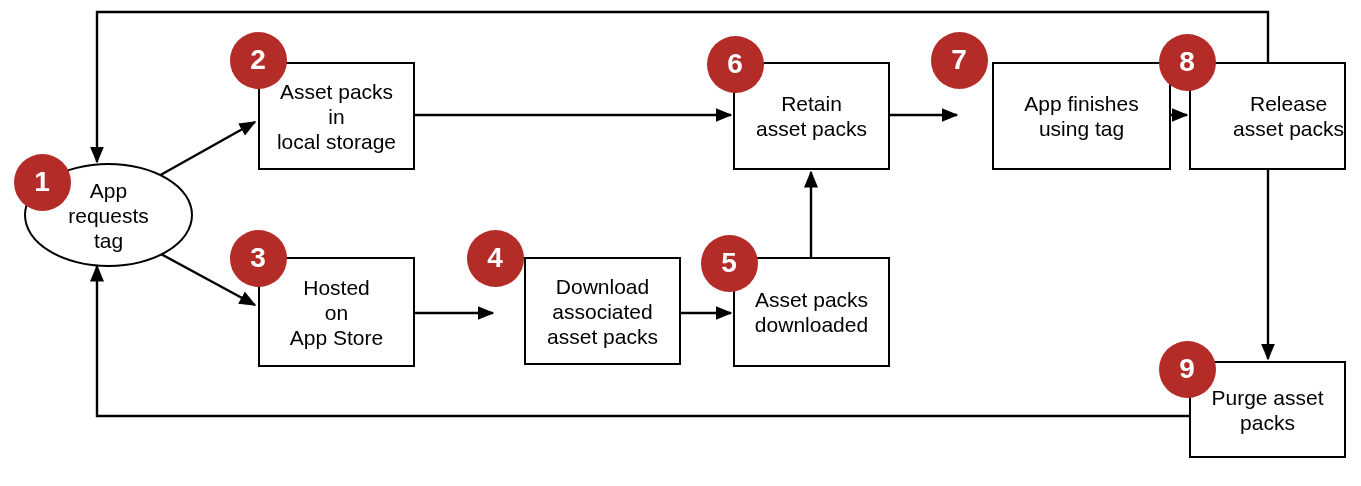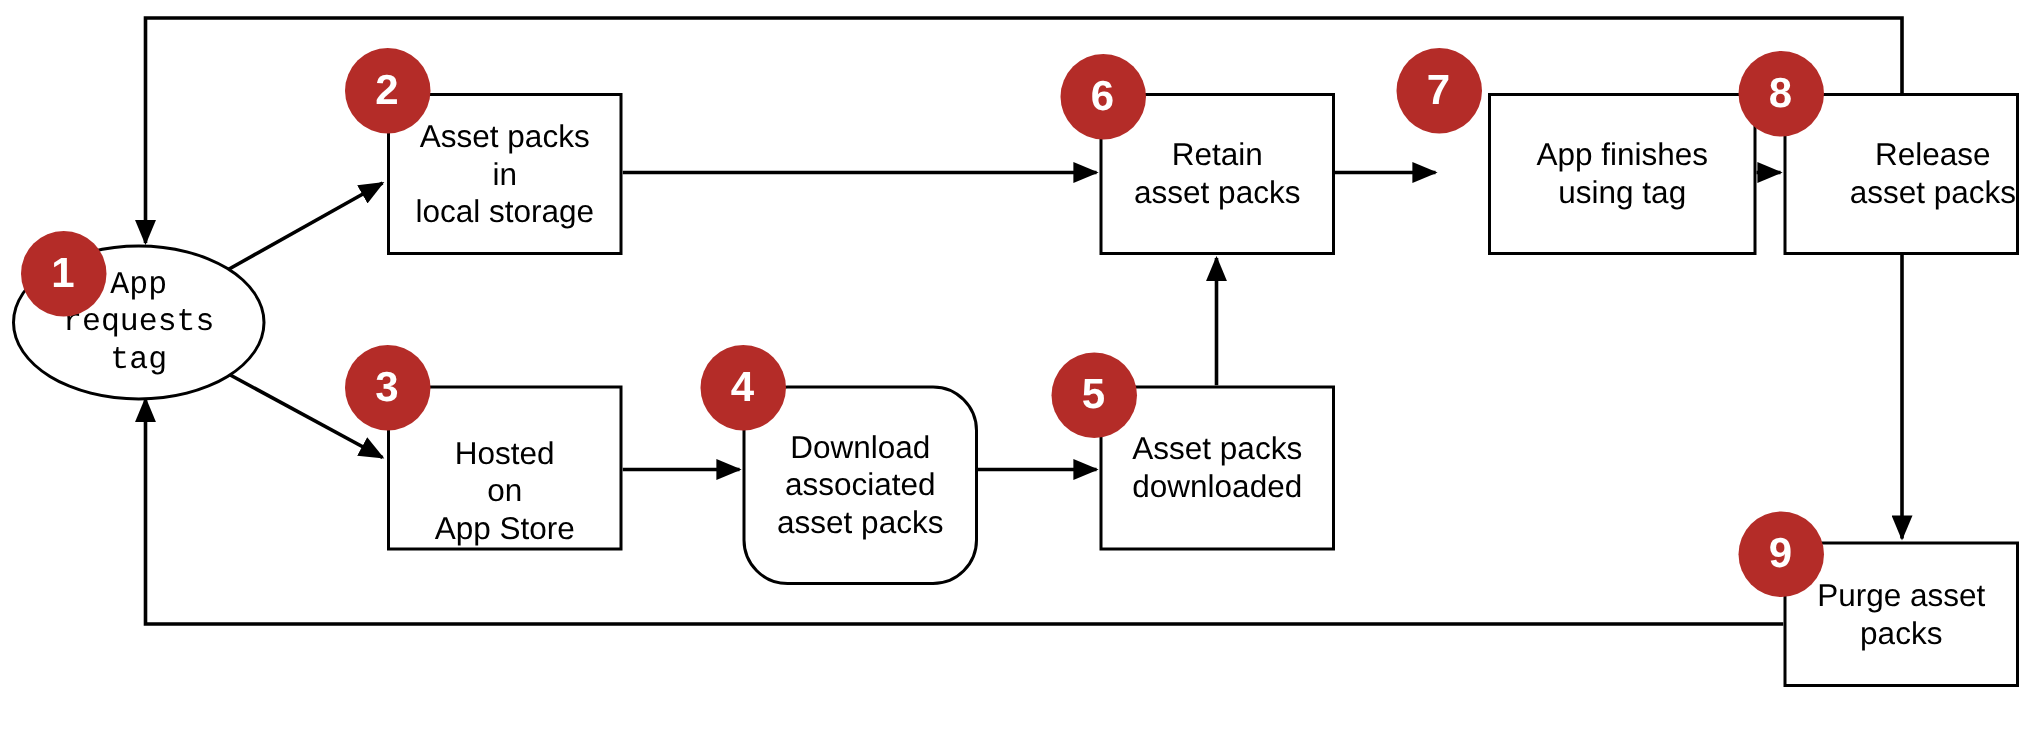--- a/index.html
+++ b/index.html
@@ -82,39 +82,39 @@
       <polyline points="415,115 731,115" marker-end="url(#arrow)"></polyline>
       <polyline points="415,313 493,313" marker-end="url(#arrow)"></polyline>
       <polyline points="652,313 731,313" marker-end="url(#arrow)"></polyline>
       <polyline points="811,257 811,172" marker-end="url(#arrow)"></polyline>
       <polyline points="890,115 957,115" marker-end="url(#arrow)"></polyline>
       <polyline points="1112,115 1187,115" marker-end="url(#arrow)"></polyline>
       <polyline points="1268,170 1268,359" marker-end="url(#arrow)"></polyline>
       <polyline points="1268,62 1268,12 97,12 97,162" marker-end="url(#arrow)"></polyline>
       <polyline points="1189,416 97,416 97,266" marker-end="url(#arrow)"></polyline>
     </svg>
-<div class="node ellipse" style="left: 8px; top: 163px; width: 169px; height: 104px; font-family: Liberation Mono, monospace;">
+<div class="node ellipse" style="left: 24px; top: 163px; width: 169px; height: 104px;">
       <div class="label">App
 requests
 tag</div>
     </div>
     <div class="badge" style="left: 13.5px; top: 153.5px;">1</div>
     <div class="node rect" style="left: 258px; top: 62px; width: 157px; height: 108px;">
       <div class="label">Asset packs
 in
 local storage</div>
     </div>
     <div class="badge" style="left: 229.5px; top: 31.5px;">2</div>
-    <div class="node rect" style="left: 258px; top: 257px; width: 157px; height: 110px; align-items: flex-end;">
+    <div class="node rect" style="left: 258px; top: 257px; width: 157px; height: 110px;">
       <div class="label">Hosted
 on
 App Store</div>
     </div>
     <div class="badge" style="left: 229.5px; top: 229.5px;">3</div>
-    <div class="node rect" style="left: 495px; top: 257px; width: 157px; height: 133px; border-radius: 30px;">
+    <div class="node rect" style="left: 524px; top: 257px; width: 157px; height: 108px;">
       <div class="label">Download
 associated
 asset packs</div>
     </div>
     <div class="badge" style="left: 466.5px; top: 229.5px;">4</div>
     <div class="node rect" style="left: 733px; top: 257px; width: 157px; height: 110px;">
       <div class="label">Asset packs
 downloaded</div>
     </div>
     <div class="badge" style="left: 700.5px; top: 234.5px;">5</div>

